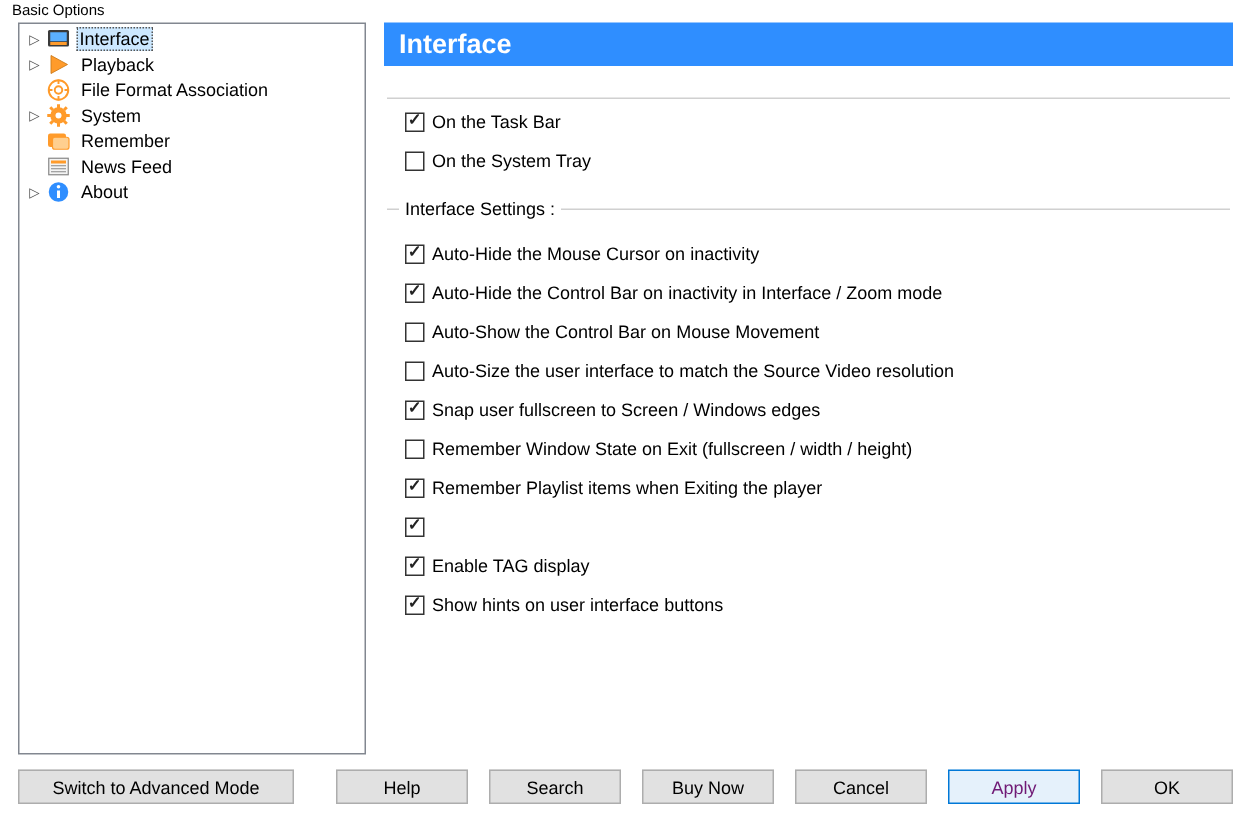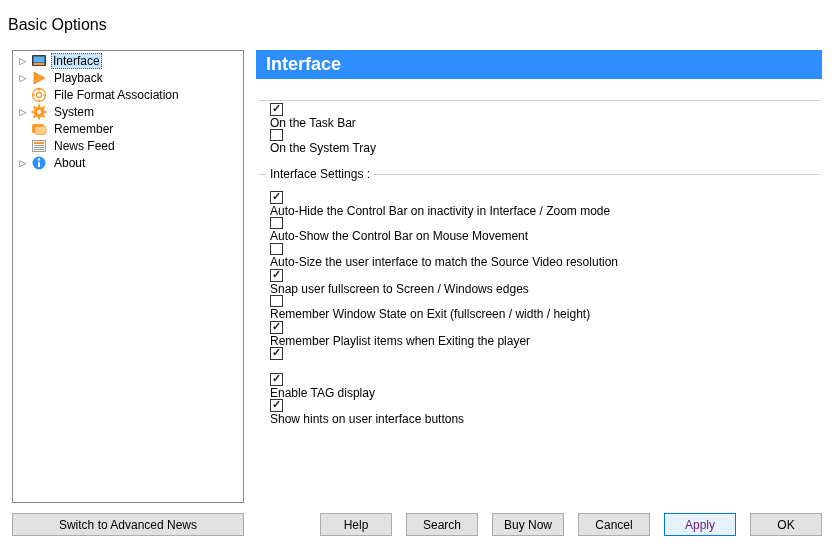--- a/index.html
+++ b/index.html
@@ -13,22 +13,22 @@
     width: 834px;
     height: 548px;
     overflow: hidden;
   }
   .window {
     display: flex;
     flex-direction: column;
     height: 100%;
   }
   .title-bar {
-    padding: 16px 8px;
-    font-size: 16px;
+    padding: 2px 8px;
+    font-size: 10px;
   }
   .content {
     display: flex;
     flex: 1;
     gap: 12px;
     padding: 0 12px;
   }
   .sidebar {
     width: 232px;
     border: 1px solid #828790;
@@ -97,23 +97,23 @@
   }
   .groupbox-title {
     position: relative;
     top: -10px;
     background: #fff;
     padding: 0 4px;
     display: inline-block;
   }
   .checkbox-row {
     display: flex;
+    align-items: center;
     height: 26px;
     padding-left: 4px;
-    flex-direction: column;
   }
   .cb {
     width: 13px;
     height: 13px;
     border: 1px solid #333;
     background: #fff;
     display: inline-flex;
     align-items: center;
     justify-content: center;
     margin-right: 5px;
@@ -142,21 +142,21 @@
     justify-content: center;
     font-size: 12px;
     padding: 0 10px;
     cursor: default;
     user-select: none;
   }
   .btn.wide {
     width: 232px;
   }
   .btn.normal {
-    width: 72px;
+    width: 88px;
   }
   .btn.accent {
     border: 1px solid #0078d7;
     color: #701a75;
     background: #e5f1fb;
   }
   .spacer { flex: 1; }
   .btn-row-right {
     display: flex;
     gap: 14px;
@@ -276,20 +276,24 @@
               <span>On the System Tray</span>
             </div>
           </div>
       </div>
 
       <div class="groupbox">
         <span class="groupbox-title">Interface Settings :</span>
         <div id="group2-options">
             <div class="checkbox-row">
               <span class="cb checked"></span>
+              <span>Auto-Hide the Mouse Cursor on inactivity</span>
+            </div>
+            <div class="checkbox-row">
+              <span class="cb checked"></span>
               <span>Auto-Hide the Control Bar on inactivity in Interface / Zoom mode</span>
             </div>
             <div class="checkbox-row">
               <span class="cb"></span>
               <span>Auto-Show the Control Bar on Mouse Movement</span>
             </div>
             <div class="checkbox-row">
               <span class="cb"></span>
               <span>Auto-Size the user interface to match the Source Video resolution</span>
             </div>
@@ -315,21 +319,21 @@
             <div class="checkbox-row">
               <span class="cb checked"></span>
               <span>Show hints on user interface buttons</span>
             </div>
           </div>
       </div>
     </div>
   </div>
 
   <div class="bottom-row">
-    <div class="btn wide">Switch to Advanced News</div>
+    <div class="btn wide">Switch to Advanced Mode</div>
     <div class="spacer"></div>
     <div class="btn-row-right">
       <div class="btn normal">Help</div>
       <div class="btn normal">Search</div>
       <div class="btn normal">Buy Now</div>
       <div class="btn normal">Cancel</div>
       <div class="btn normal accent">Apply</div>
       <div class="btn normal">OK</div>
     </div>
   </div>

